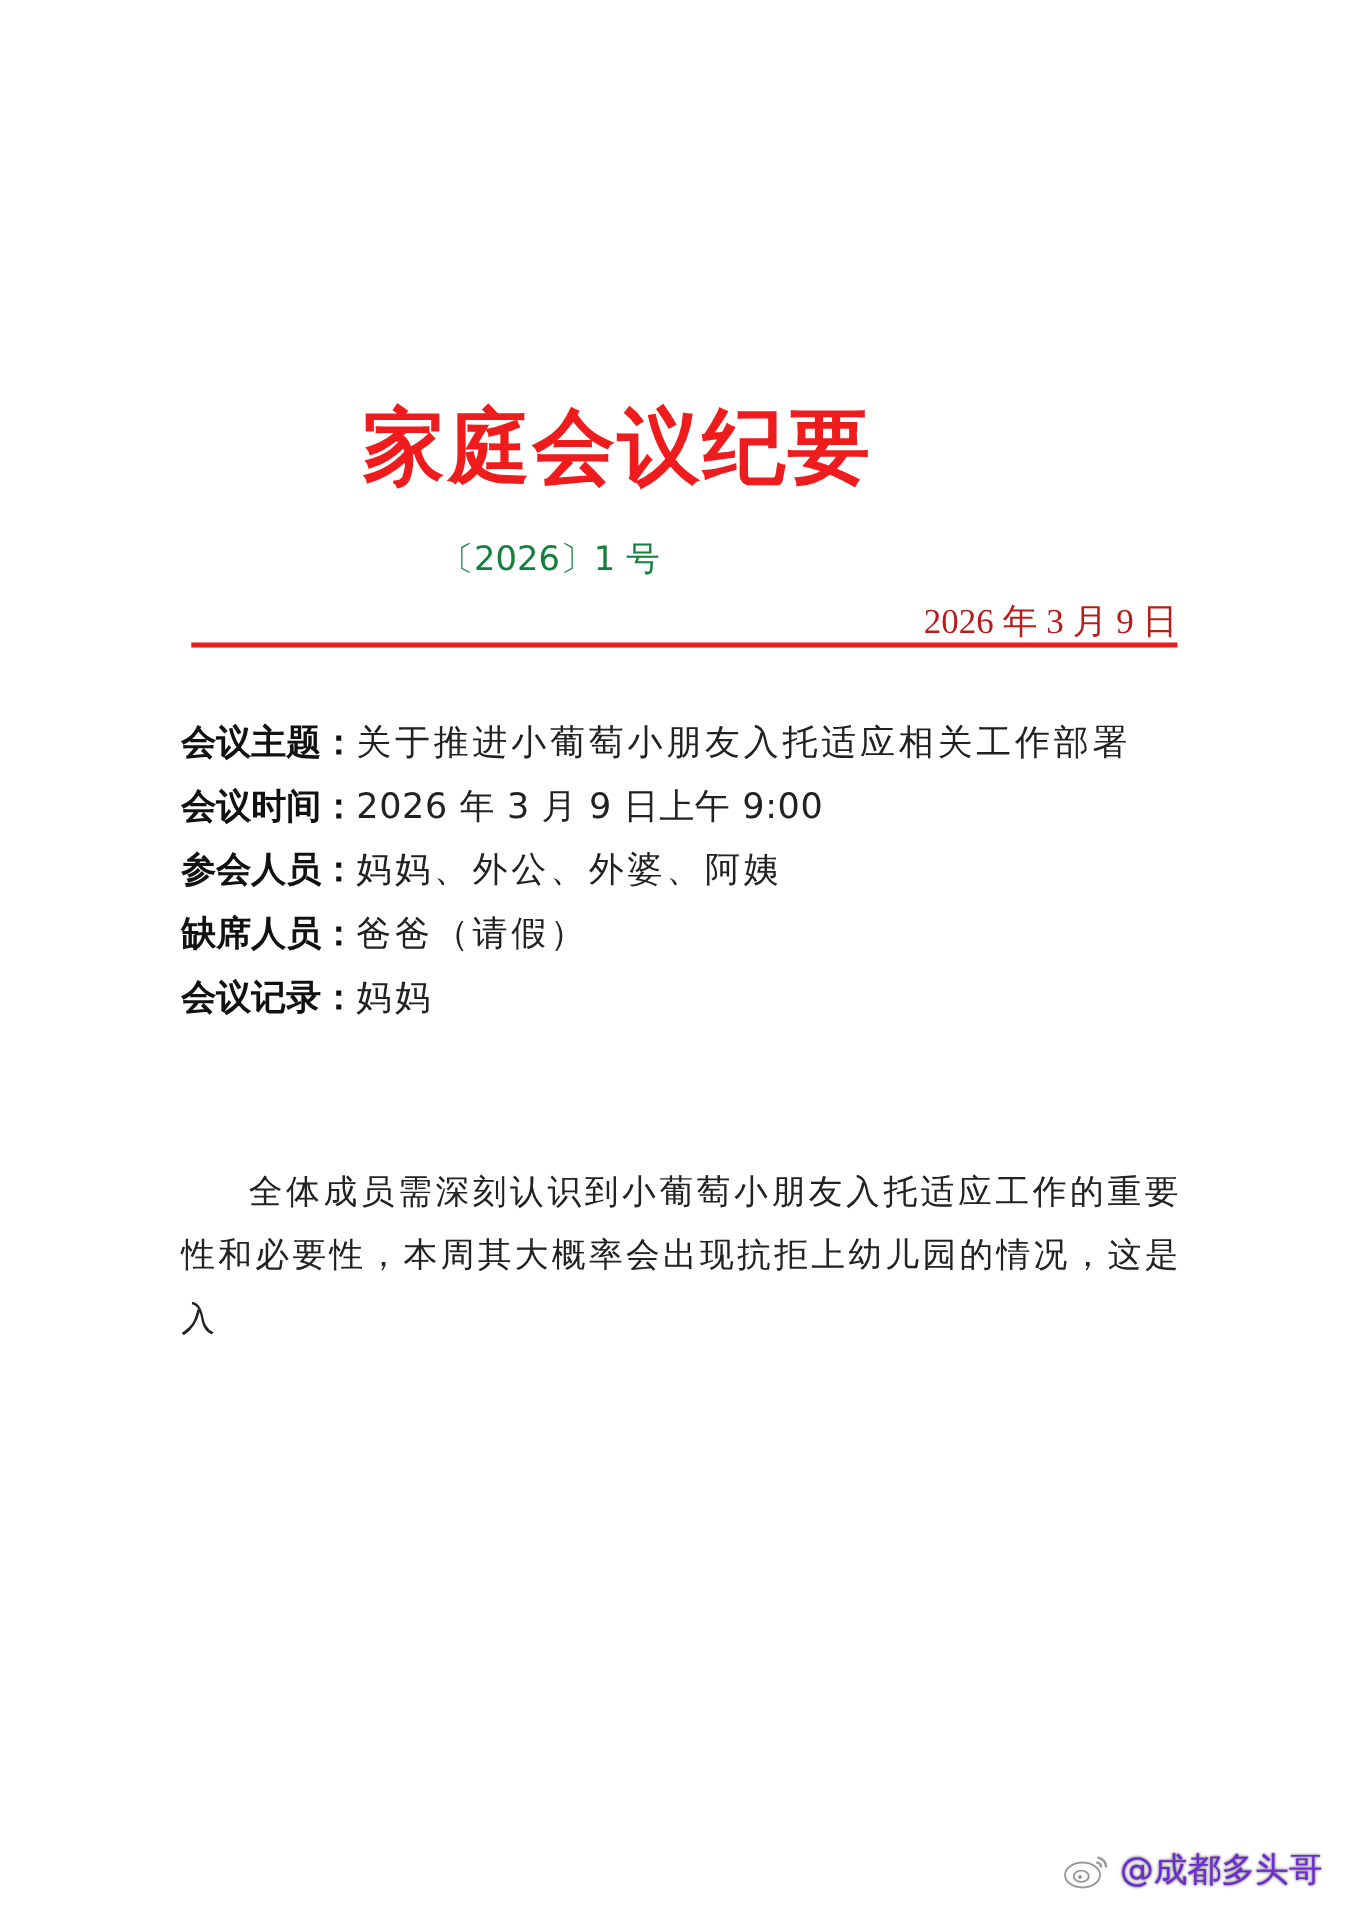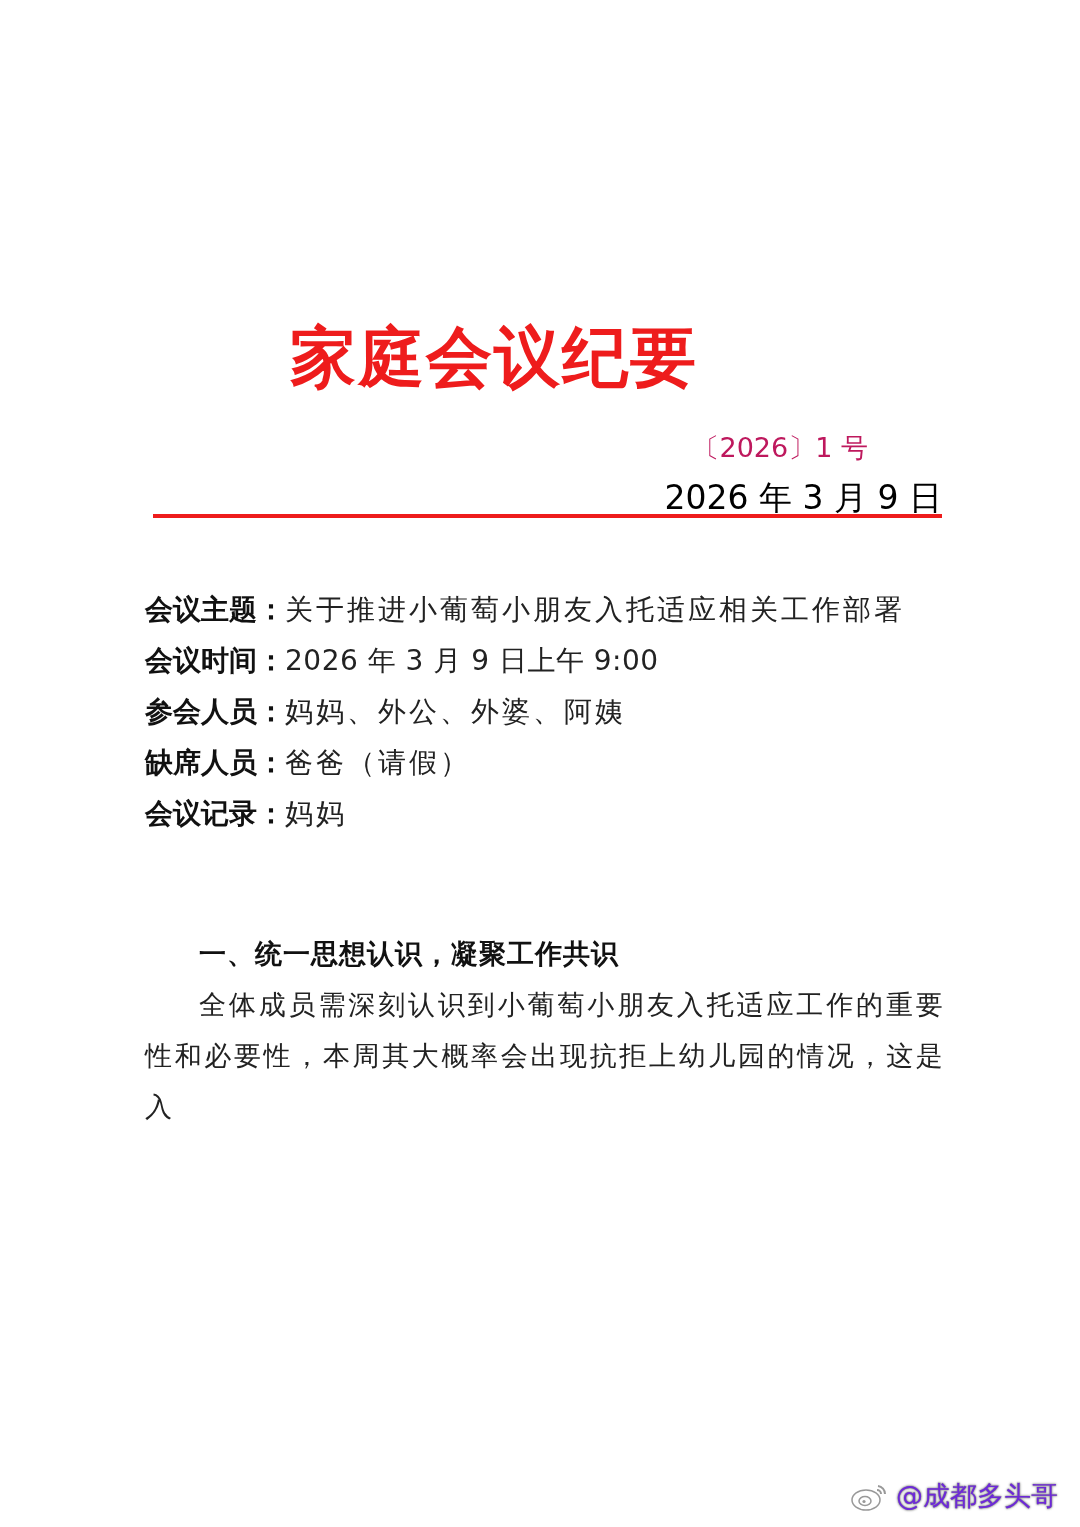--- a/index.html
+++ b/index.html
@@ -1,25 +1,25 @@
 <!DOCTYPE html>
 <html><head>
 <meta charset="utf-8">
 <style>
   html, body { margin: 0; padding: 0; background: #ffffff; }
   body { width: 1080px; height: 1527px; position: relative; overflow: hidden;
          font-family: "DejaVu Sans", "Liberation Sans", sans-serif; color: #111; }
   .title { position: absolute; left: 0; width: 988px; top: 312px; text-align: center;
            font-family: "DejaVu Serif", "Liberation Serif", serif; font-weight: bold;
            font-size: 66px; line-height: 90px; letter-spacing: 2px; }
-  .docnum { position: absolute; left: 0; width: 868px; top: 428px; text-align: right;
-            font-size: 27px; line-height: 40px; color: #be185d; padding-left: 12px; box-sizing: border-box; }
-  .date { position: absolute; right: 138px; top: 478px; font-size: 33px; line-height: 40px; color: #000000; }
+  .docnum { position: absolute; left: 0; width: 868px; top: 428px; text-align: center;
+            font-size: 27px; line-height: 40px; color: #15803d; padding-left: 12px; box-sizing: border-box; }
+  .date { position: absolute; right: 138px; top: 478px; font-size: 28px; line-height: 40px; color: #b91c1c; font-family: Liberation Serif, serif; }
   .redline { position: absolute; left: 153px; top: 514px; width: 789px; height: 4px; }
-  .meta { position: absolute; left: 145px; top: 588px; }
+  .meta { position: absolute; left: 145px; top: 572px; }
   .meta-row { height: 51px; line-height: 44px; font-size: 28px; white-space: nowrap; }
   .meta-label { font-weight: bold; color: #111; }
   .meta-value { color: #222; letter-spacing: 3px; }
   .body-text { position: absolute; left: 145px; width: 800px; top: 928px;
                font-family: "DejaVu Serif", "Liberation Serif", serif; font-size: 27px;
                line-height: 51px; color: #222; text-align: justify; letter-spacing: 2.2px; }
   .para { text-indent: 2em; margin: 0; }
   .heading { font-family: "DejaVu Sans", "Liberation Sans", sans-serif; font-weight: bold;
              text-indent: 2em; margin: 0; letter-spacing: 1px; color: #111; }
   .watermark { position: absolute; right: 22px; top: 1478px; display: flex; align-items: center;
@@ -47,21 +47,20 @@
   </div>
   <div class="meta-row">
     <span class="meta-label">缺席人员：</span><span class="meta-value">爸爸（请假）</span>
   </div>
   <div class="meta-row">
     <span class="meta-label">会议记录：</span><span class="meta-value">妈妈</span>
   </div>
 </div>
 
 <div class="body-text">
-  <p class="heading">一、统一思想认识，凝聚工作共识</p>
   <p class="para">全体成员需深刻认识到小葡萄小朋友入托适应工作的重要性和必要性，本周其大概率会出现抗拒上幼儿园的情况，这是入</p>
 </div>
 
 <div class="watermark">
   <svg class="weibo-icon" viewBox="0 0 40 32">
     <ellipse cx="16" cy="20" rx="14" ry="10" fill="#fff" stroke="#999" stroke-width="1.5"></ellipse>
     <ellipse cx="15" cy="21" rx="6" ry="4.5" fill="#fff" stroke="#999" stroke-width="1.5"></ellipse>
     <circle cx="14" cy="21.5" r="1.6" fill="#999"></circle>
     <path d="M28 6 A8 8 0 0 1 35 14" fill="none" stroke="#999" stroke-width="2"></path>
     <path d="M27 10 A4 4 0 0 1 31 14" fill="none" stroke="#999" stroke-width="2"></path>

